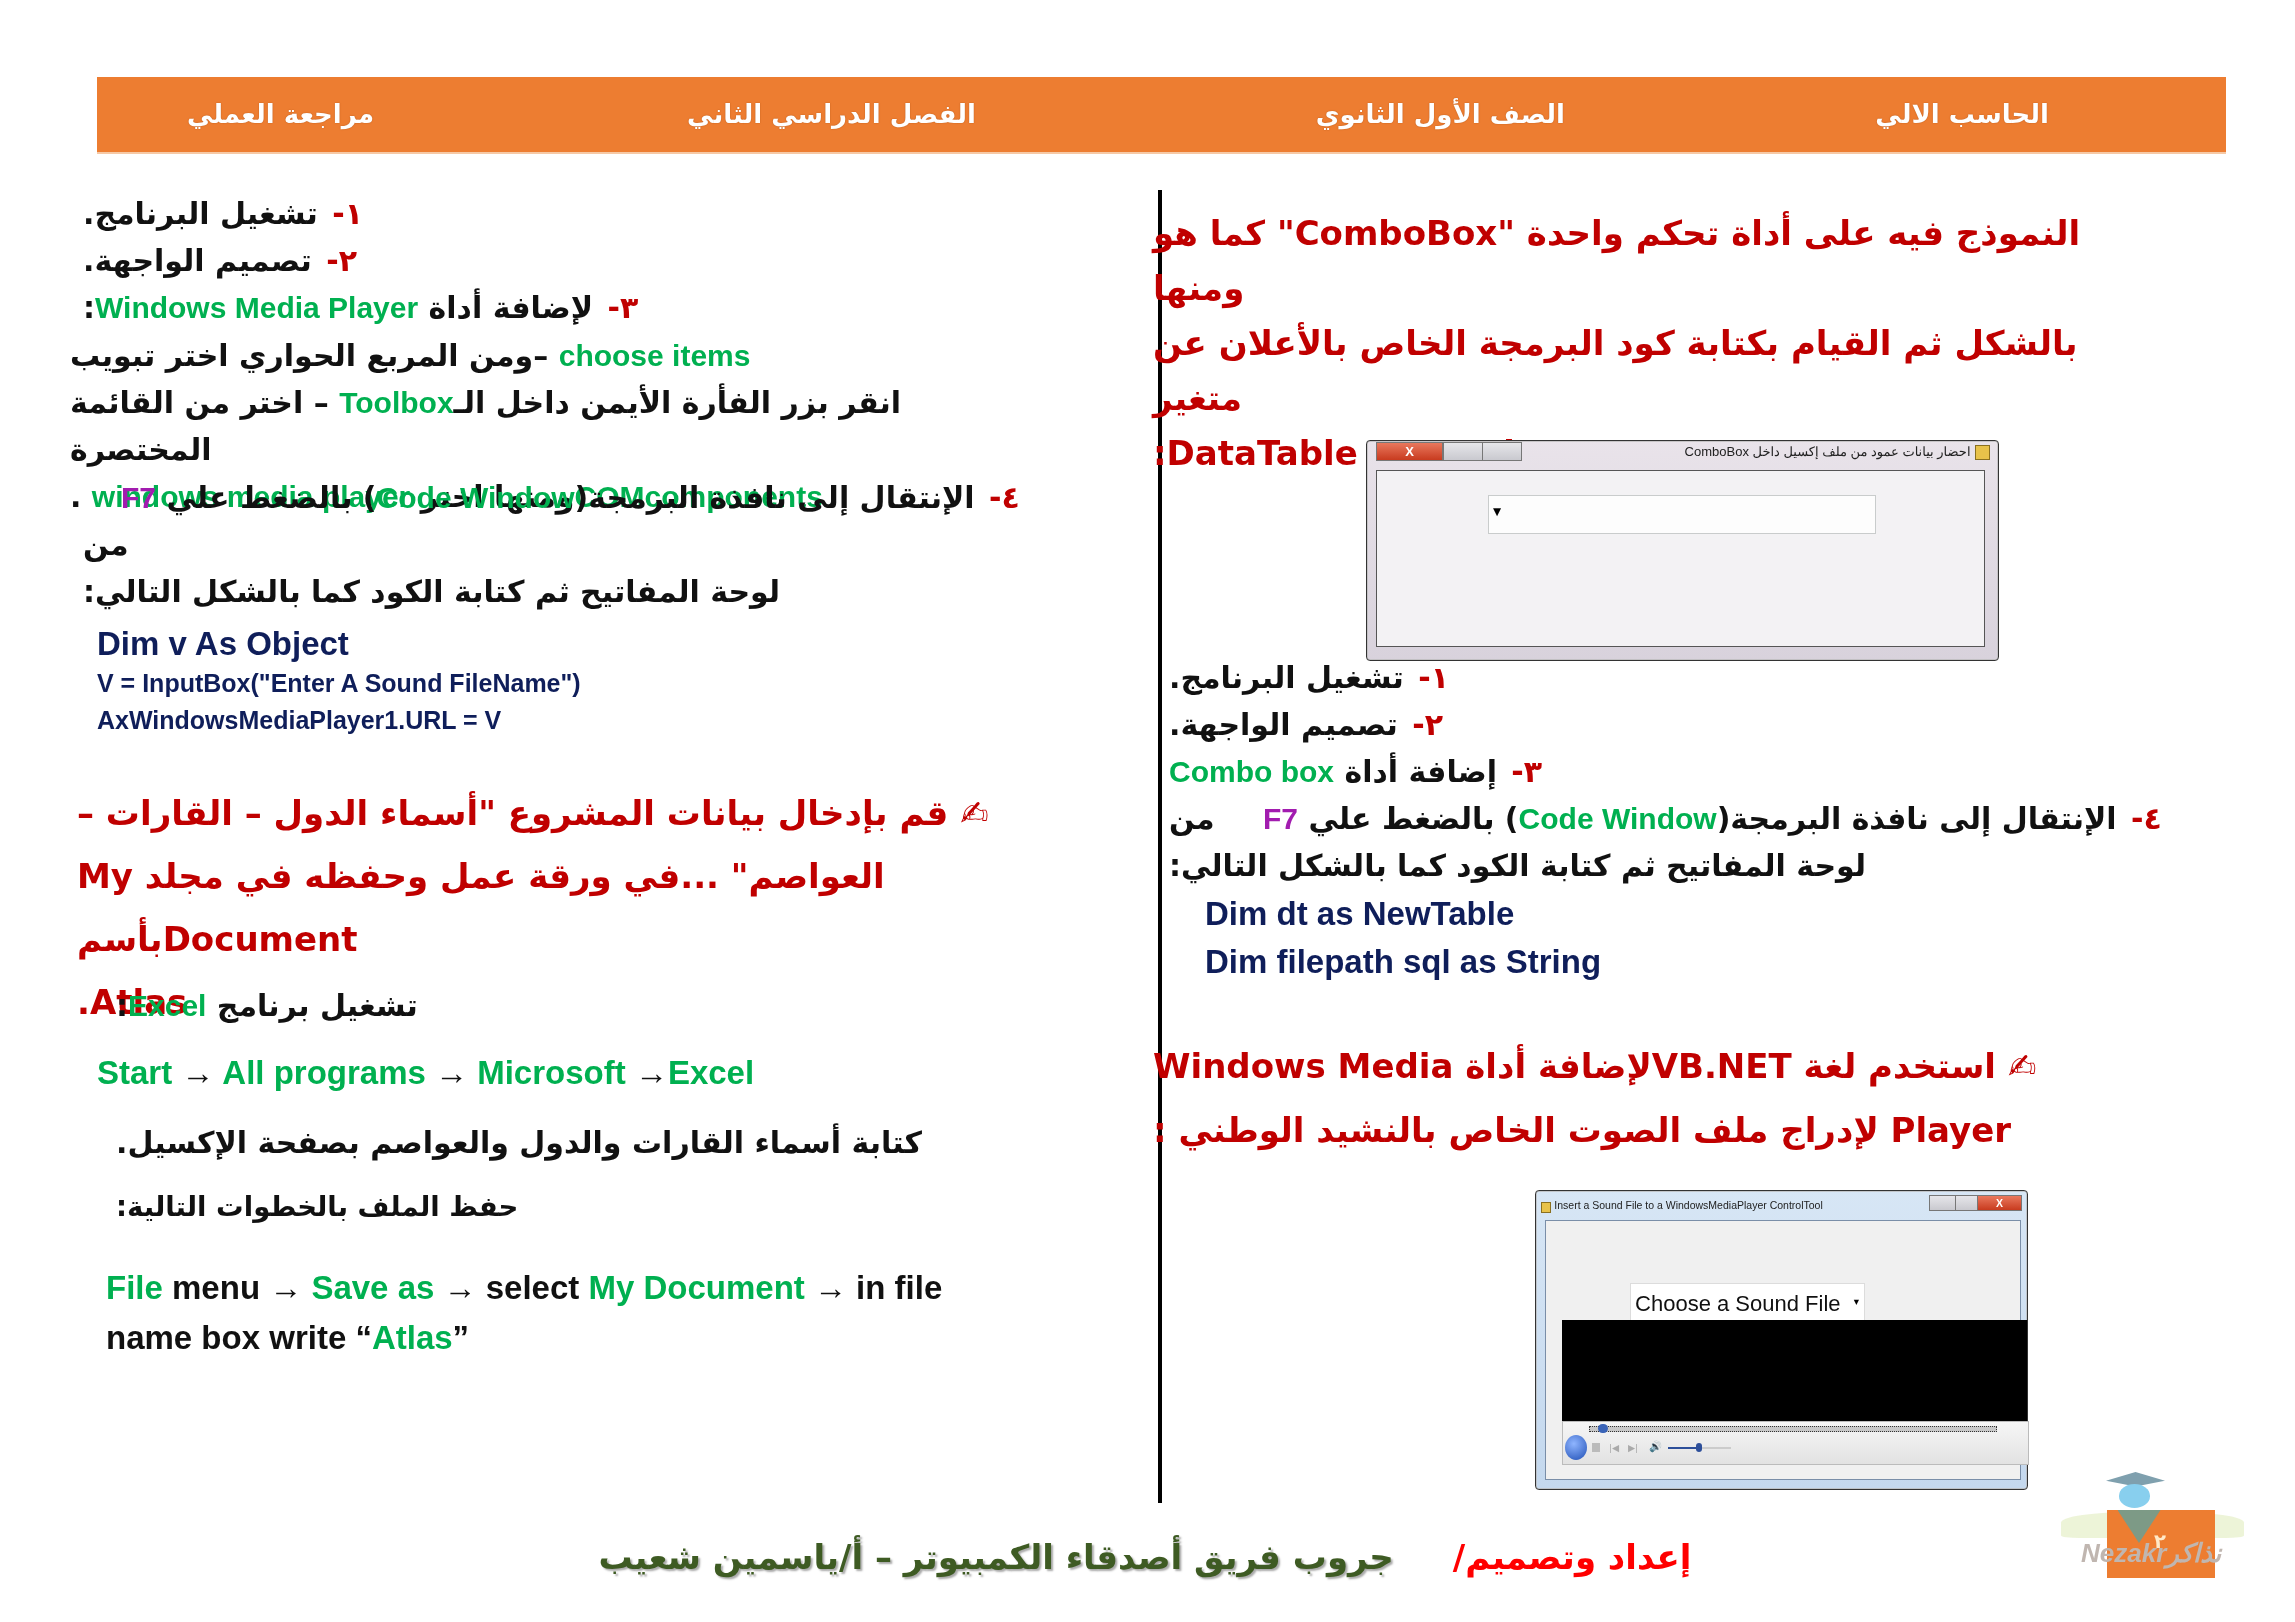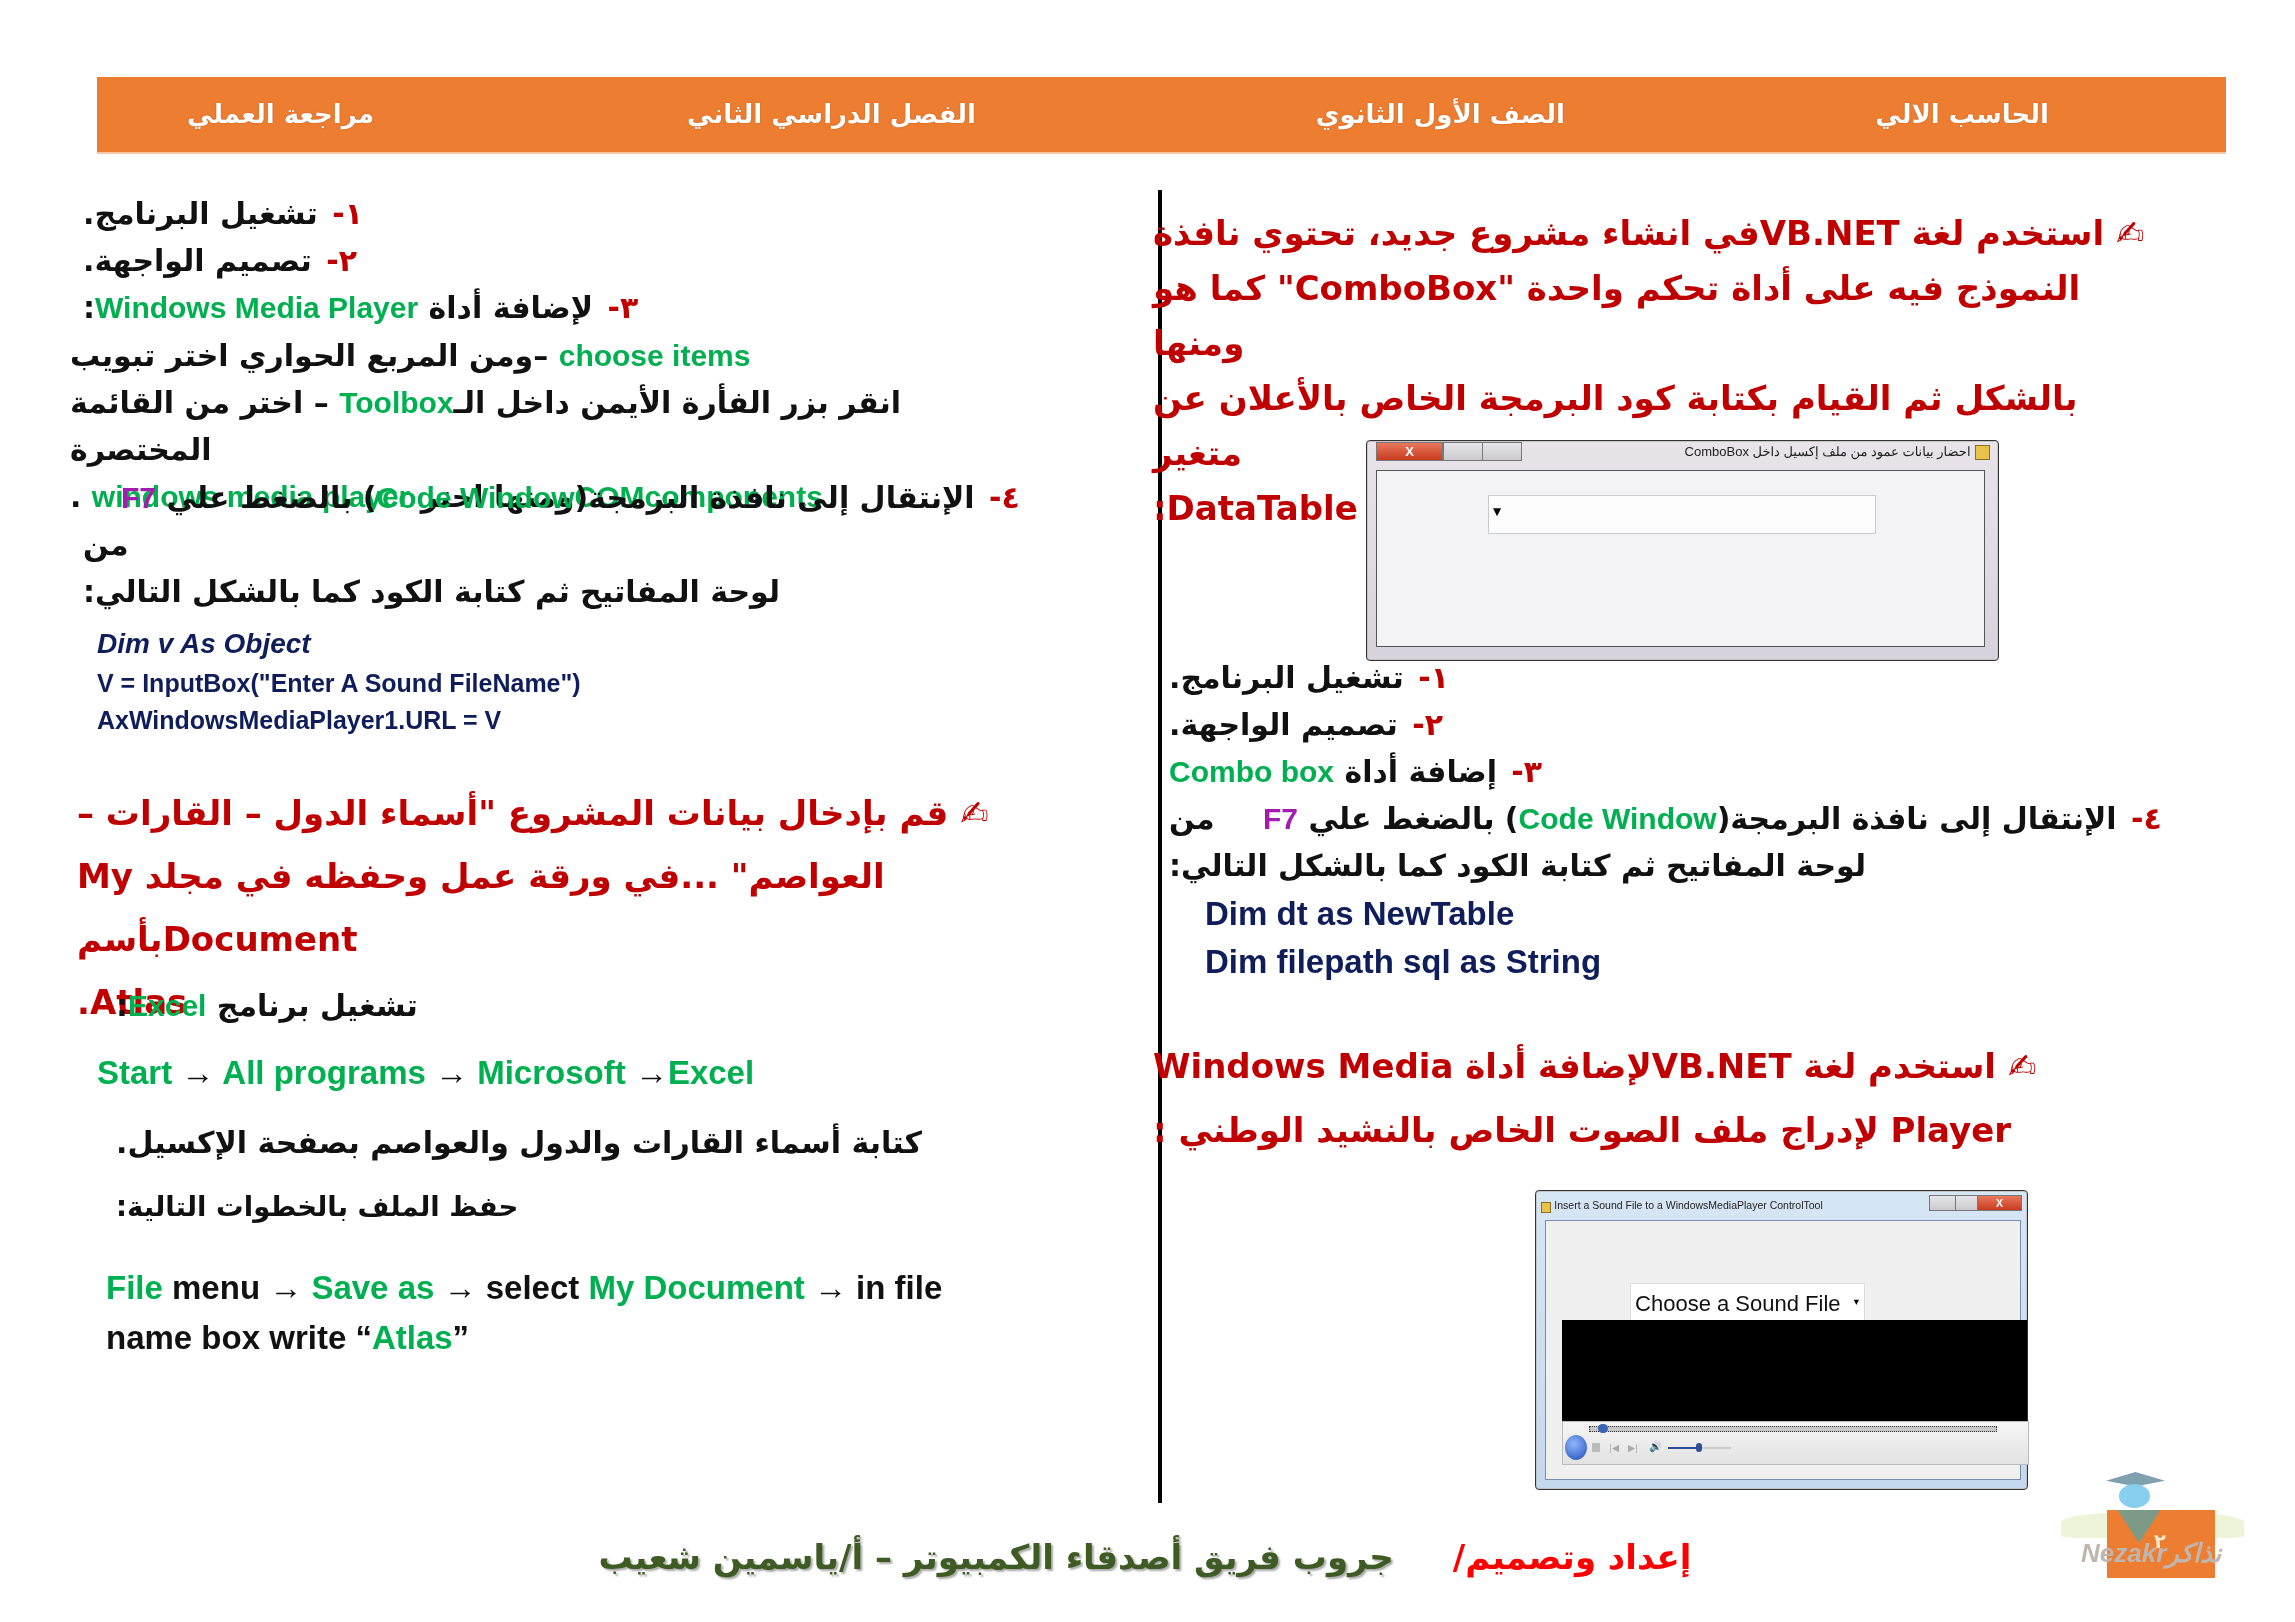--- a/index.html
+++ b/index.html
@@ -69,21 +69,20 @@
 <div id="header" class="abs">
   <span class="hdr-item" style="right:177px;">الحاسب الالي</span>
   <span class="hdr-item" style="right:661px;">الصف الأول الثانوي</span>
   <span class="hdr-item" style="right:1250px;">الفصل الدراسي الثاني</span>
   <span class="hdr-item" style="right:1852px;">مراجعة العملي</span>
 </div>
 
 <div id="divider" class="abs"></div>
 
 <div class="abs rtl task-title" style="right:121px; top:206px; width:1021px;">
-  <div><span class="pen">✍</span> <span>استخدم لغة VB.NETفي انشاء مشروع جديد، تحتوي نافذة</span></div>
   <div>النموذج فيه على أداة تحكم واحدة "ComboBox" كما هو ومنها</div>
   <div>بالشكل ثم القيام بكتابة كود البرمجة الخاص بالأعلان عن متغير</div>
   <div>dtمن نوع DataTable:</div>
 </div>
 
 <div class="win" style="left:1366px; top:440px; width:631px; height:219px;">
   <div class="wbtn wclose" style="left:9.2px; top:1.3px; width:65px; height:17px; line-height:17px; font-size:13px;">X</div>
   <div class="wbtn" style="left:76px; top:1.3px; width:38px; height:17px;"></div>
   <div class="wbtn" style="left:115px; top:1.3px; width:38px; height:17px;"></div>
   <div class="win-title" style="right:27.5px; top:2.6px; font-size:13px; direction:rtl;">احضار بيانات عمود من ملف إكسيل داخل ComboBox</div>
@@ -163,21 +162,21 @@
   <div class="step"><span>انقر بزر الفأرة الأيمن داخل الـ</span><span class="green en">Toolbox</span><span> – اختر من القائمة المختصرة</span></div>
   <div class="step"><span class="green en">COMcomponents</span><span>ومنها اختر </span><span class="green en">windows media player</span><span> .</span></div>
 </div>
 
 <div class="abs rtl" style="right:1230px; top:474px; width:982px;">
   <div class="step"><span class="num">٤-</span><span>الإنتقال إلى نافذة البرمجة(</span><span class="green en">Code Window</span><span>) بالضغط علي </span><span class="bright-red en">F7</span><span> من</span></div>
   <div class="step" style="padding-right:52px;"><span>لوحة المفاتيح ثم كتابة الكود كما بالشكل التالي:</span></div>
 </div>
 
 <div class="abs code" style="left:97px; top:622px;">
-  <div style="font-size:28px; line-height:43px;font-style:italic;">Dim v As Object</div>
+  <div style="font-size:33px; line-height:43px;">Dim v As Object</div>
   <div style="font-size:25px; line-height:37px;">V = InputBox("Enter A Sound FileName")</div>
   <div style="font-size:25px; line-height:37px;">AxWindowsMediaPlayer1.URL = V</div>
 </div>
 
 <div class="abs rtl task-title" style="right:1197px; top:782px; width:1021px; line-height:63px;">
   <div><span class="pen">✍</span> <span>قم بإدخال بيانات المشروع "أسماء الدول – القارات –</span></div>
   <div>العواصم" ...في ورقة عمل وحفظه في مجلد My Documentبأسم</div>
   <div>Atlas.</div>
 </div>
 

